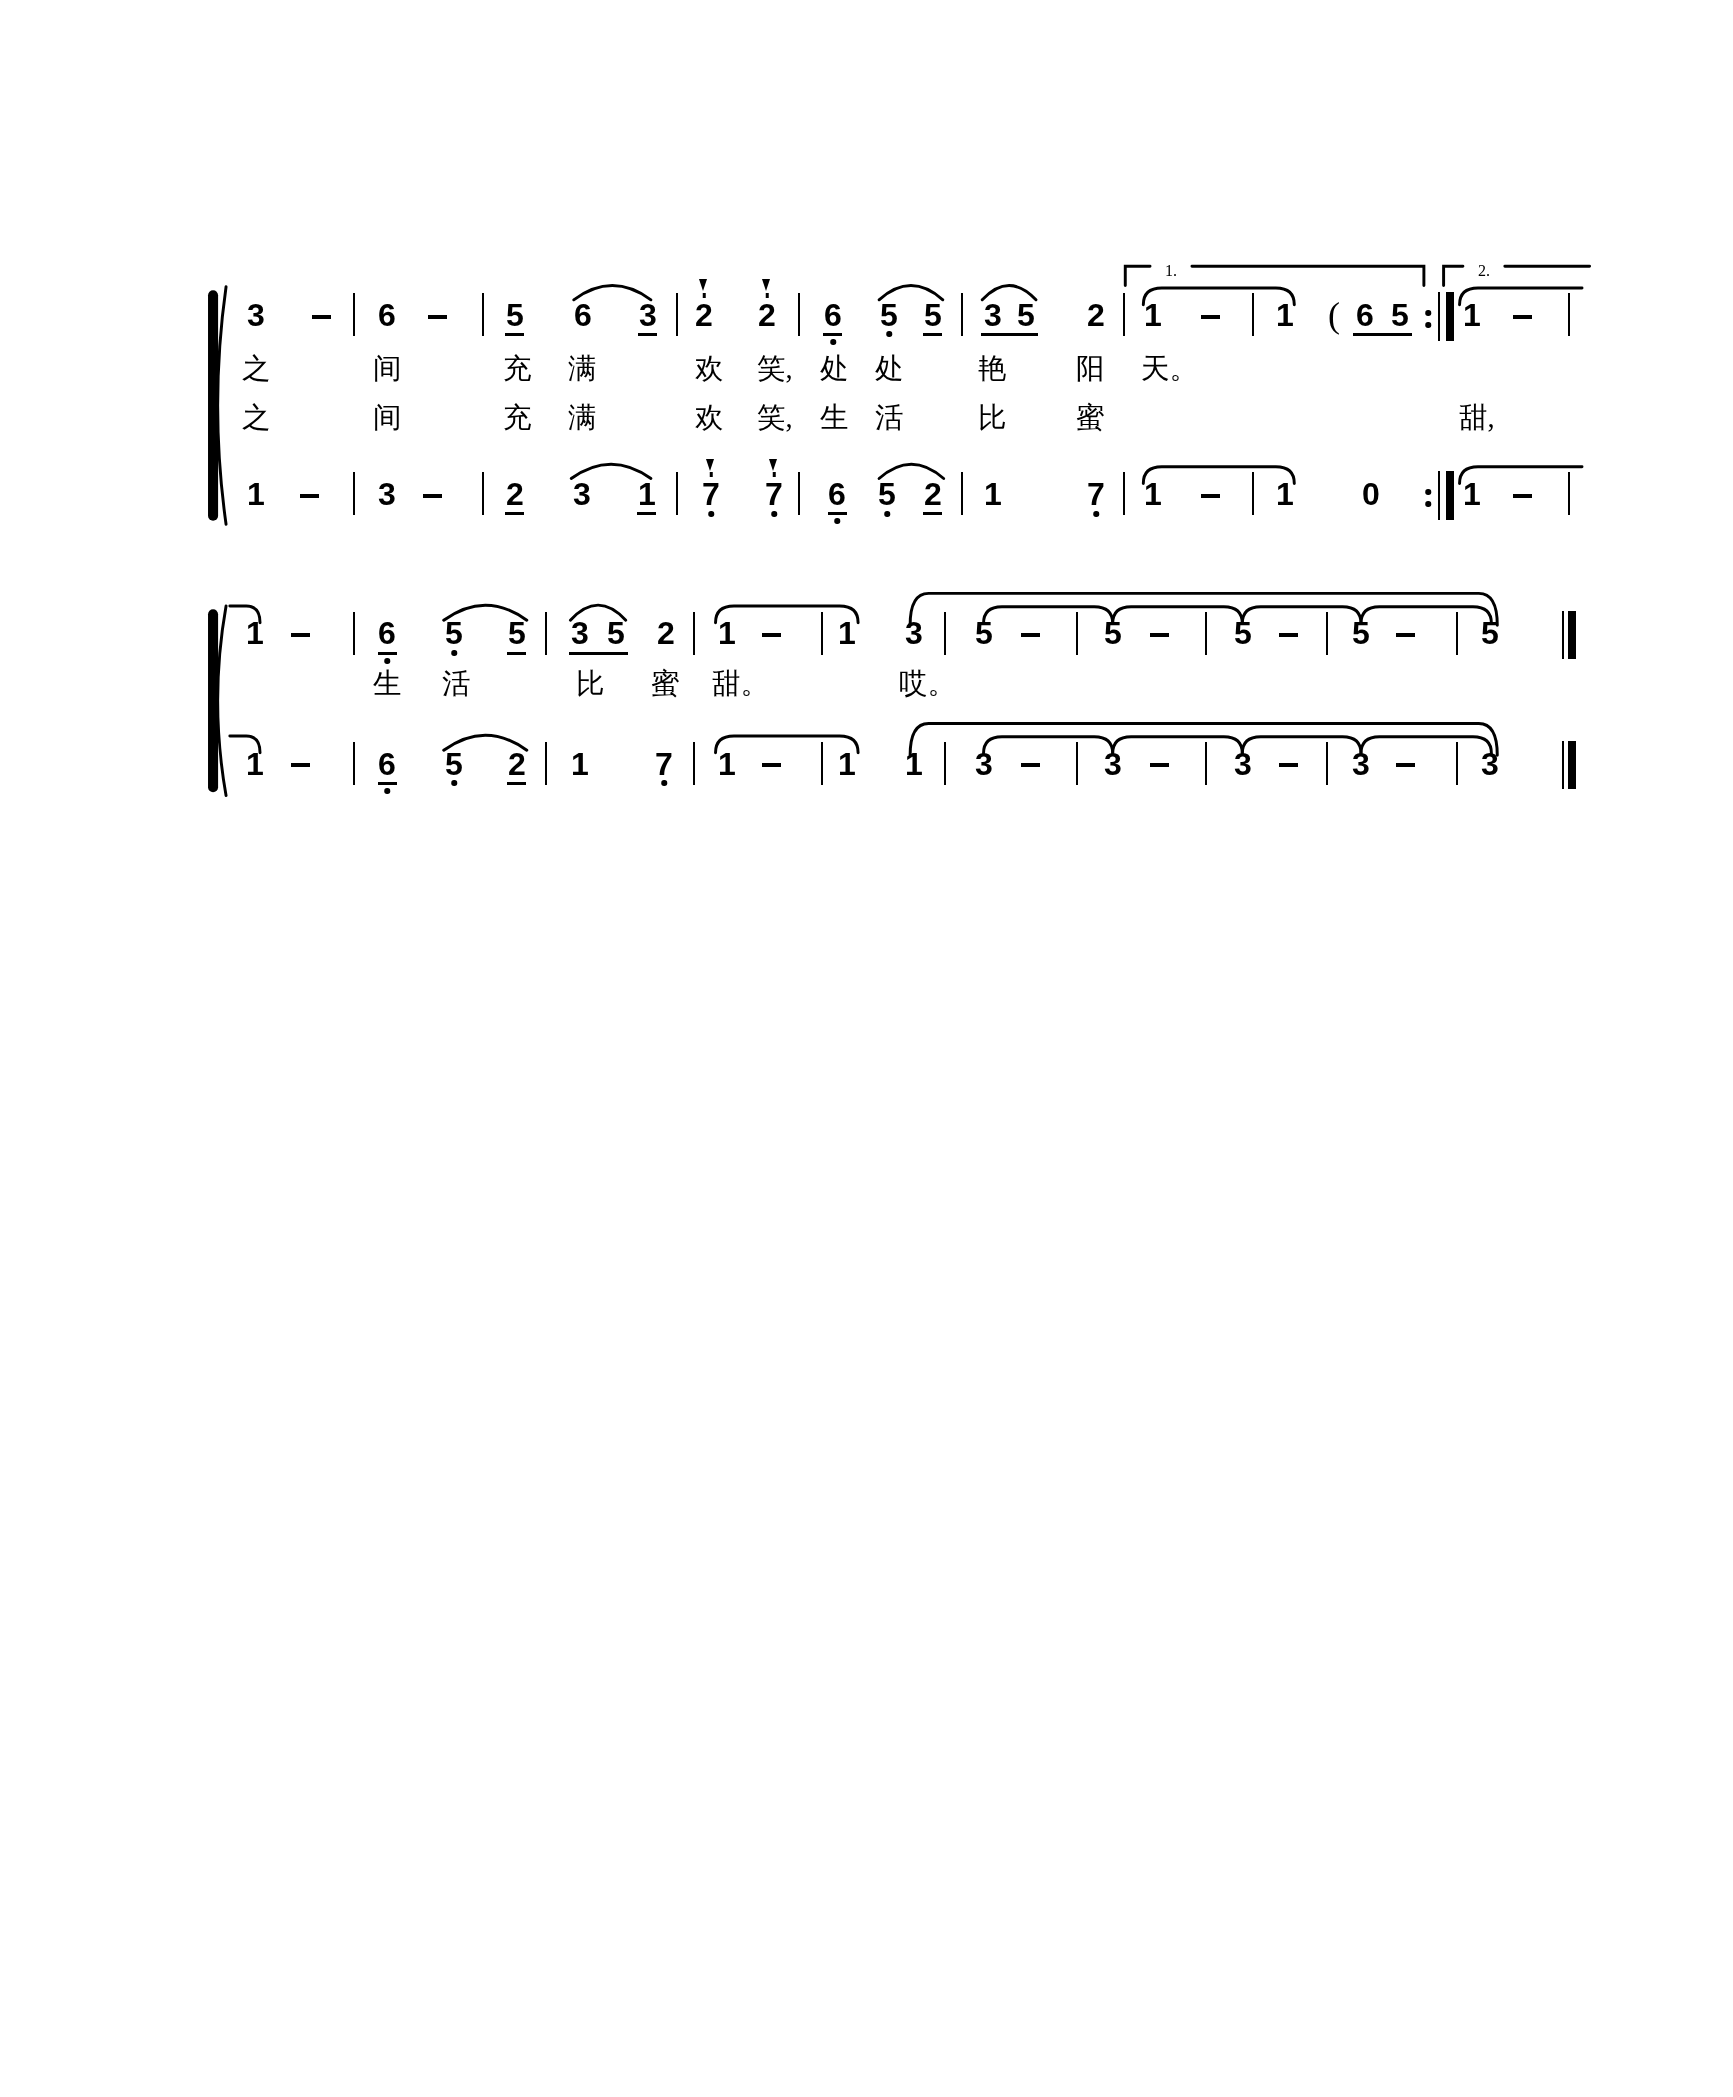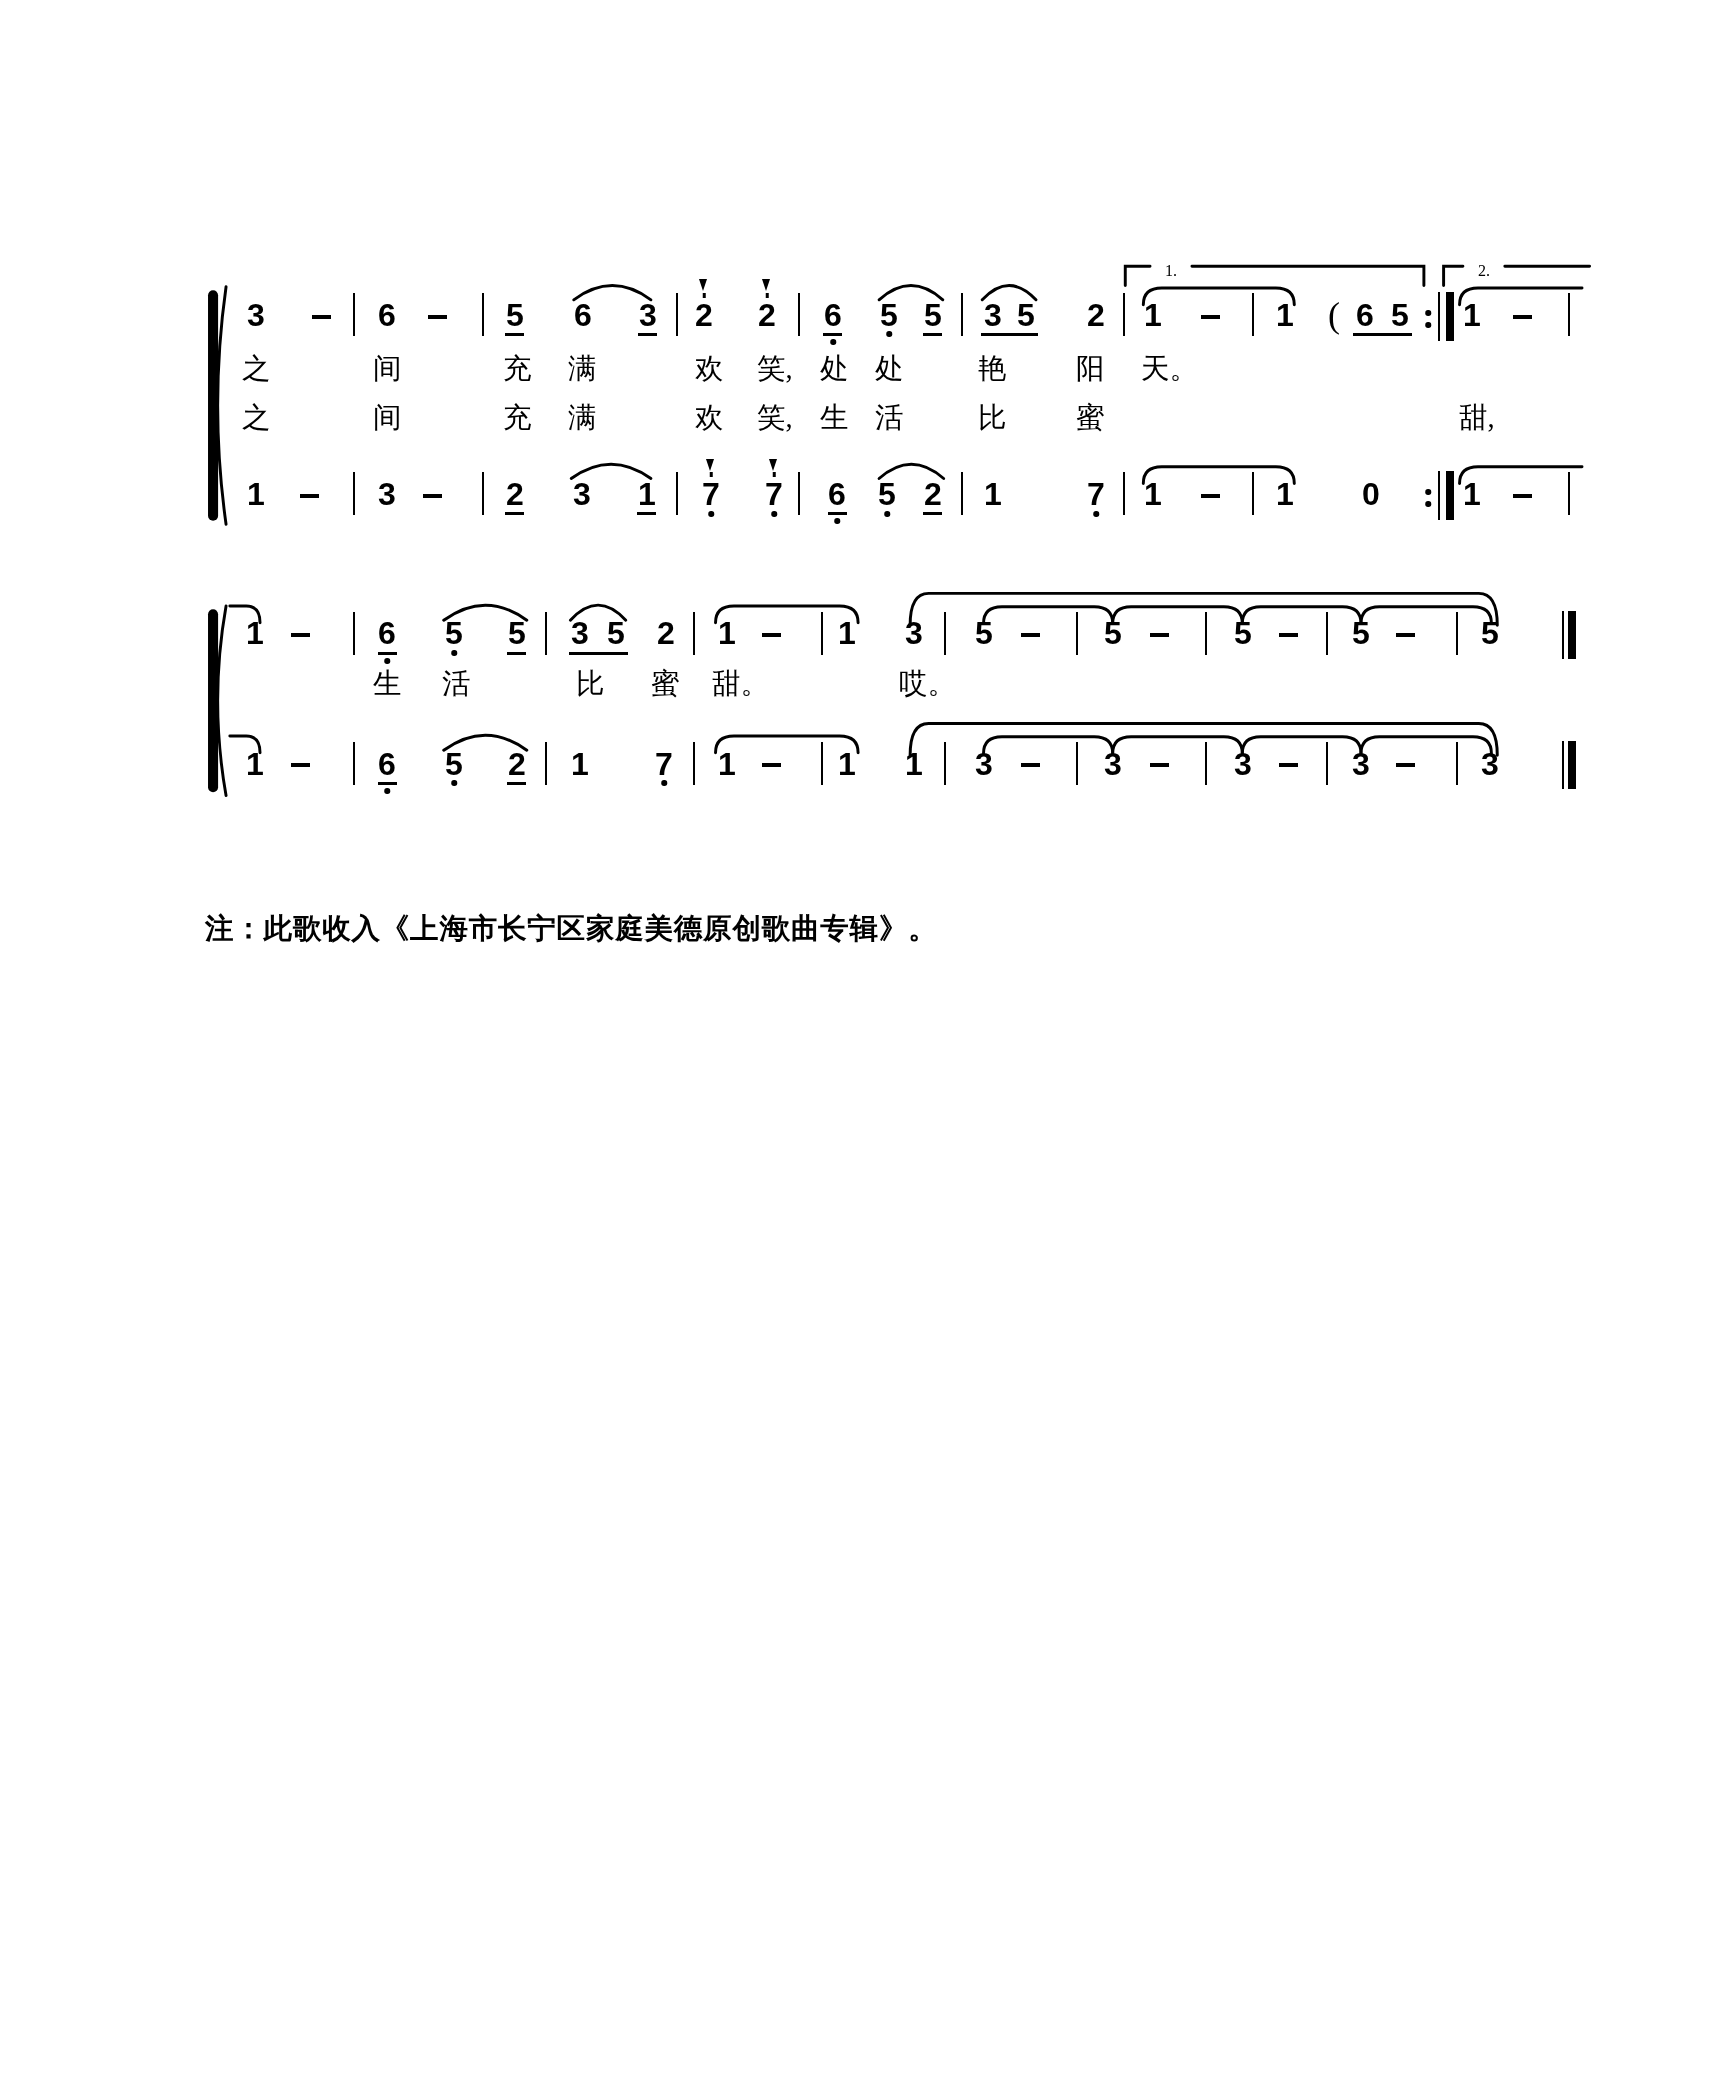--- a/index.html
+++ b/index.html
@@ -256,16 +256,15 @@
       <div class="bar" style="left: 1562px; top: 741px; height: 48px;"></div>
       <div class="thickbar" style="left: 1568px; top: 741px; width: 7.6px; height: 48px;"></div>
       <div class="lyric" style="left: 373px; top: 670px;">生</div>
       <div class="lyric" style="left: 442px; top: 670px;">活</div>
       <div class="lyric" style="left: 576px; top: 670px;">比</div>
       <div class="lyric" style="left: 651px; top: 670px;">蜜</div>
       <div class="lyric" style="left: 712px; top: 670px;">甜。</div>
       <div class="lyric" style="left: 899px; top: 670px;">哎。</div>
     </div>
 
-  <div class="footnote">注：此歌收入《上海市长宁区家庭美德原创歌曲专辑》。</div>
 
 </div>
 
 
 </body></html>

